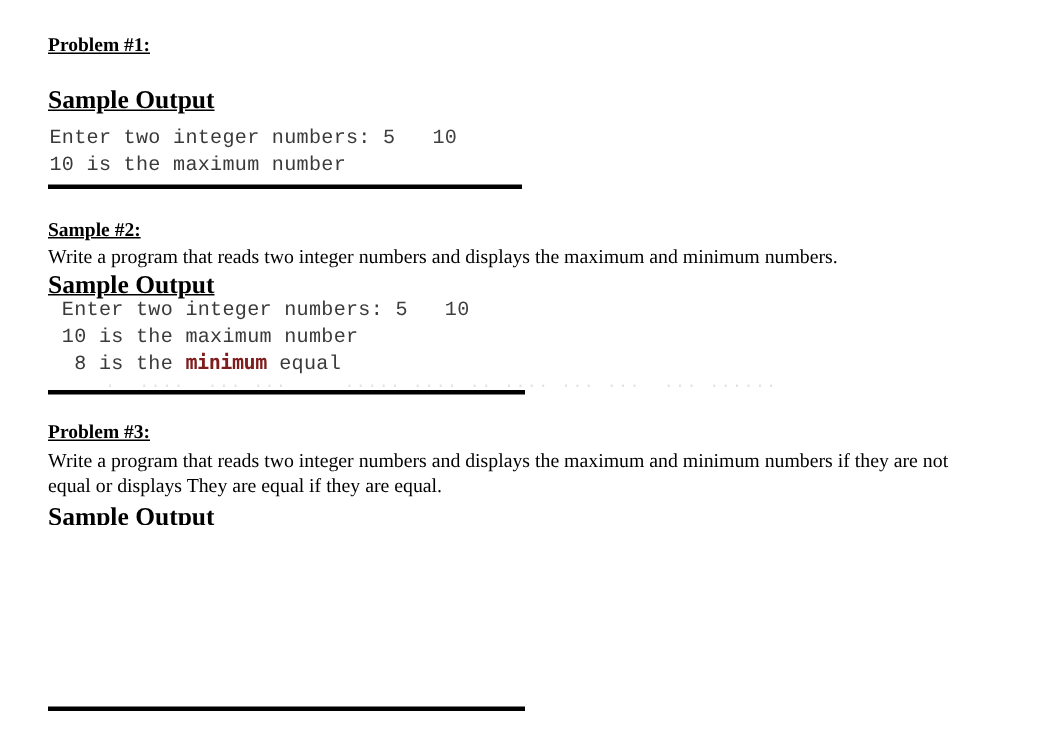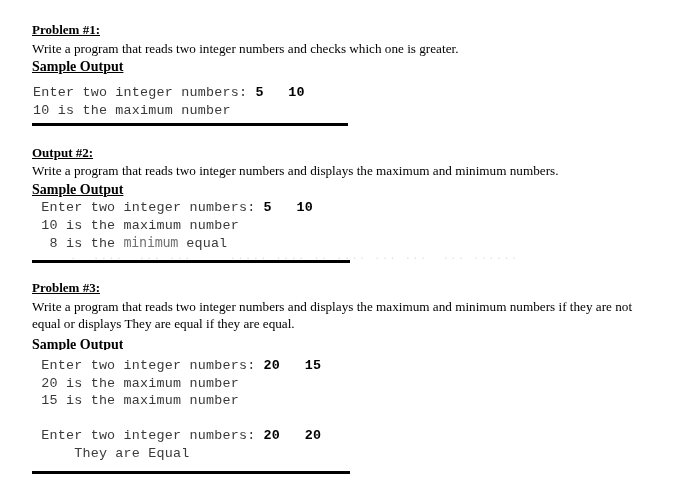--- a/index.html
+++ b/index.html
@@ -39,41 +39,41 @@
   .desc {
     font-family: "Liberation Serif", "DejaVu Serif", serif;
     font-size: 13.2px;
     line-height: 17px;
     color: #000;
     max-width: 625px;
   }
   .sample-label {
     font-family: "Liberation Serif", "DejaVu Serif", serif;
     font-weight: bold;
-    font-size: 14px;
+    font-size: 17px;
     line-height: 15px;
     text-decoration: underline;
     white-space: nowrap;
   }
   .console {
     font-family: "Liberation Mono", "DejaVu Sans Mono", monospace;
     font-size: 13.4px;
     line-height: 17.5px;
     color: #3a3a3a;
     white-space: pre;
     letter-spacing: 0.2px;
   }
   .console b {
-    color: #000000;
-    font-weight: bold;
+    color: #404040;
+    font-weight: normal;
   }
   .console .alt-font {
     font-family: "DejaVu Sans Mono", "Liberation Mono", monospace;
-    color: #737373;
-    font-weight: normal;
+    color: #7f1d1d;
+    font-weight: bold;
     letter-spacing: -0.3px;
   }
   .rule {
     position: absolute;
     height: 3px;
     background: #000000;
     left: 32px;
   }
   .ghost {
     position: absolute;
@@ -90,31 +90,30 @@
 </style>
 </head>
 <body>
 
 <div class="page">
 
   <div class="problem" style="top:22px;">
     <div class="heading">Problem #1:</div>
   </div>
 
-  <div class="problem desc" style="top:40px;">Write a program that reads two integer numbers and checks which one is greater.</div>
 
   <div class="problem sample-label" style="top:59px;">Sample Output</div>
 
   <div class="problem console" style="top:84px; left:33px;"><span>Enter two integer numbers: </span><b>5   10</b>
 <span>10 is the maximum number</span></div>
 
   <div class="rule" style="top:123px; width:316px;"></div>
 
   <div class="problem" style="top:145px;">
-    <div class="heading">Output #2:</div>
+    <div class="heading">Sample #2:</div>
   </div>
 
   <div class="problem desc" style="top:162px;">Write a program that reads two integer numbers and displays the maximum and minimum numbers.</div>
 
   <div class="problem sample-label" style="top:182px;">Sample Output</div>
 
   <div class="problem console" style="top:199px; left:33px;"><span> Enter two integer numbers: </span><b>5   10</b>
 <span> 10 is the maximum number</span>
 <span>  8 is the </span><span class="alt-font">minimum</span><span> equal</span></div>
 
@@ -123,22 +122,16 @@
   <div class="rule" style="top:260px; width:318px;"></div>
 
   <div class="problem" style="top:280px;">
     <div class="heading">Problem #3:</div>
   </div>
 
   <div class="problem desc" style="top:298px; width:625px;">Write a program that reads two integer numbers and displays the maximum and minimum numbers if they are not equal or displays They are equal if they are equal.</div>
 
   <div class="problem sample-label clip-bottom" style="top:337px; height:13px;">Sample Output</div>
 
-  <div class="problem console" style="top:357px; left:33px;"><span> Enter two integer numbers: </span><b>20   15</b>
-<span> 20 is the maximum number</span>
-<span> 15 is the maximum number</span>
-<span></span>
-<span> Enter two integer numbers: </span><b>20   20</b>
-<span>     They are Equal</span></div>
 
   <div class="rule" style="top:471px; width:318px;"></div>
 
 </div>
 
 </body></html>

